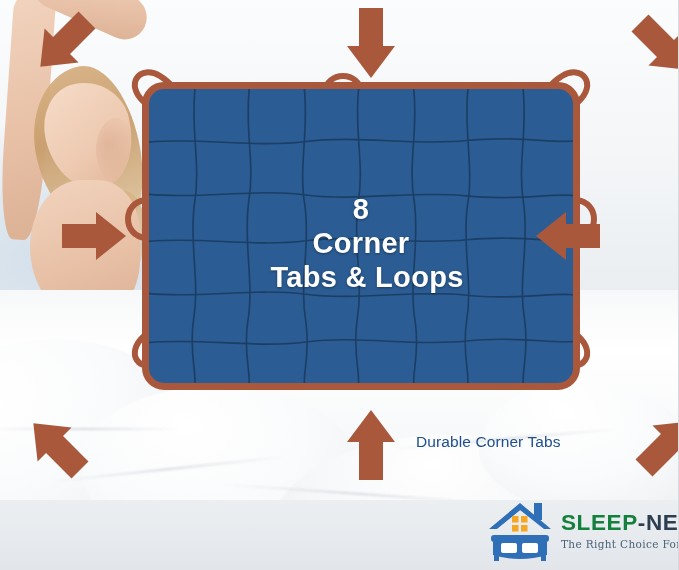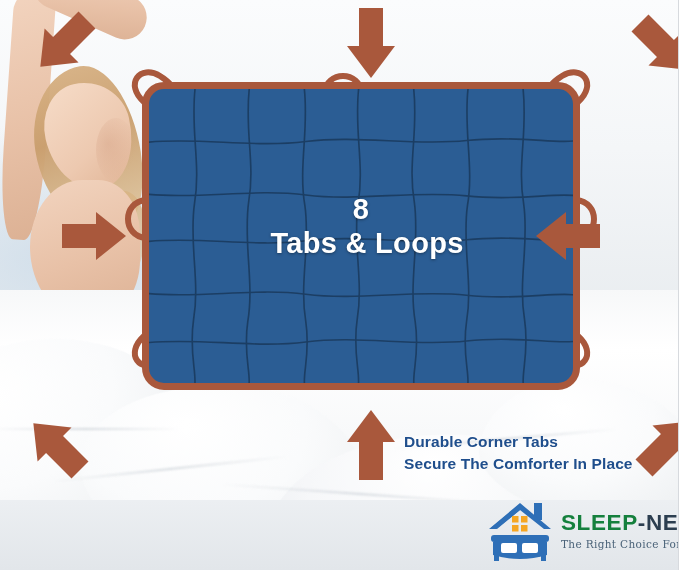--- a/index.html
+++ b/index.html
@@ -195,25 +195,25 @@
   .arrows-svg {
     position: absolute;
     inset: 0;
     width: 679px; height: 570px;
     pointer-events: none;
   }
 
   
   .caption {
     position: absolute;
-    left: 404px;
+    left: 416px;
     top: 431px;
     color: #1f4e8c;
     font-size: 15.5px;
-    font-weight: bold;
+    font-weight: normal;
     line-height: 1.43;
     letter-spacing: .1px;
     text-shadow: 0 1px 1px rgba(255,255,255,.75);
   }
 
   
   .logo {
     position: absolute;
     left: 487px;
     top: 498px;
@@ -317,20 +317,21 @@
           <path d="M -4 56 C 50 50, 108 62, 162 55 C 216 48, 274 60, 328 54 C 382 48, 420 58, 442 54"></path>
           <path d="M -4 110 C 50 116, 108 104, 162 111 C 216 118, 274 106, 328 112 C 382 118, 420 108, 442 112"></path>
           <path d="M -4 160 C 50 154, 108 166, 162 159 C 216 152, 274 164, 328 158 C 382 152, 420 162, 442 158"></path>
           <path d="M -4 214 C 50 220, 108 208, 162 215 C 216 222, 274 210, 328 216 C 382 222, 420 212, 442 216"></path>
           <path d="M -4 266 C 50 260, 108 272, 162 265 C 216 258, 274 270, 328 264 C 382 258, 420 268, 442 264"></path>
         </g>
       </svg>
 
       <div class="headline">
         <span class="line-1">8</span>
+        <span class="line-2">Corner</span>
         <span class="line-3">Tabs &amp; Loops</span>
       </div>
     </div>
   </div>
 
   <svg class="arrows-svg" viewBox="0 0 679 570">
     <g fill="#a9583c">
 
       <g transform="translate(371,8)">
         <path d="M -12 0 L 12 0 L 12 38 L 24 38 L 0 70 L -24 38 L -12 38 Z"></path>
@@ -361,21 +362,20 @@
       </g>
 
       <g transform="translate(644,468) rotate(-135)">
         <path d="M -12 0 L 12 0 L 12 36 L 24 36 L 0 66 L -24 36 L -12 36 Z"></path>
       </g>
     </g>
   </svg>
 
   <div class="caption">
     <div>Durable Corner Tabs</div>
-    <div>Secure The Comforter In Place</div>
   </div>
 
   <div class="logo">
     <svg class="logo-mark" viewBox="0 0 72 64">
 
       <rect x="47" y="4" width="8" height="17" fill="#2e6fb7"></rect>
 
       <path d="M 2 30 L 33 4 L 64 30 L 57 30 L 33 11 L 9 30 Z" fill="#2e6fb7"></path>
 
       <path d="M 4 29 L 33 5 L 33 11 L 10 30 Z" fill="#2e6fb7"></path>

